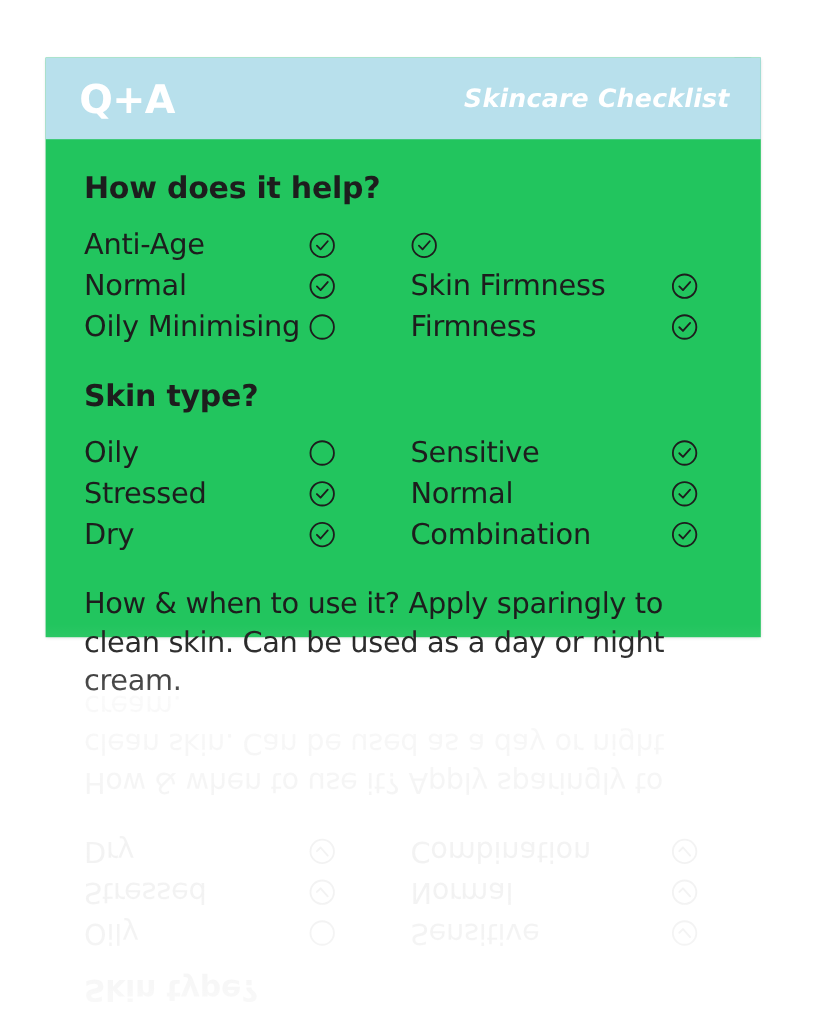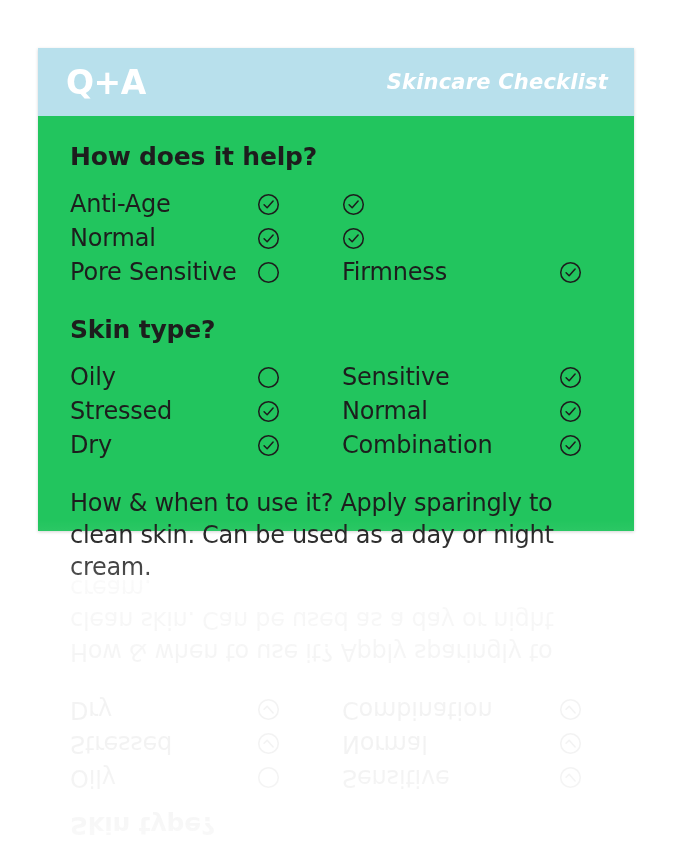--- a/index.html
+++ b/index.html
@@ -221,30 +221,31 @@
         <div class="cell">
           <span class="item-label">Normal</span>
           <span class="mark">
             <svg viewBox="0 0 24 24" width="23" height="23">
                 <circle cx="12" cy="12" r="10.2" fill="none" stroke="#1d1d1d" stroke-width="1.6"></circle>
                 <path d="M7.4 12.2 L10.6 15.4 L16.8 8.4" fill="none" stroke="#1d1d1d" stroke-width="1.6" stroke-linecap="round" stroke-linejoin="round"></path>
               </svg>
           </span>
         </div>
         <div class="cell right">
-          <span class="mark">
-            <svg viewBox="0 0 24 24" width="23" height="23">
-                <circle cx="12" cy="12" r="10.2" fill="none" stroke="#1d1d1d" stroke-width="1.6"></circle>
-                <path d="M7.4 12.2 L10.6 15.4 L16.8 8.4" fill="none" stroke="#1d1d1d" stroke-width="1.6" stroke-linecap="round" stroke-linejoin="round"></path>
-              </svg>
-          </span>
-        </div>
-
-        <div class="cell">
-          <span class="item-label">Pore Sensitive</span>
+          <span class="item-label">Skin Firmness</span>
+          <span class="mark">
+            <svg viewBox="0 0 24 24" width="23" height="23">
+                <circle cx="12" cy="12" r="10.2" fill="none" stroke="#1d1d1d" stroke-width="1.6"></circle>
+                <path d="M7.4 12.2 L10.6 15.4 L16.8 8.4" fill="none" stroke="#1d1d1d" stroke-width="1.6" stroke-linecap="round" stroke-linejoin="round"></path>
+              </svg>
+          </span>
+        </div>
+
+        <div class="cell">
+          <span class="item-label">Oily Minimising</span>
           <span class="mark">
             <svg viewBox="0 0 24 24" width="23" height="23">
                 <circle cx="12" cy="12" r="10.2" fill="none" stroke="#1d1d1d" stroke-width="1.6"></circle>
               </svg>
           </span>
         </div>
         <div class="cell right">
           <span class="item-label">Firmness</span>
           <span class="mark">
             <svg viewBox="0 0 24 24" width="23" height="23">

